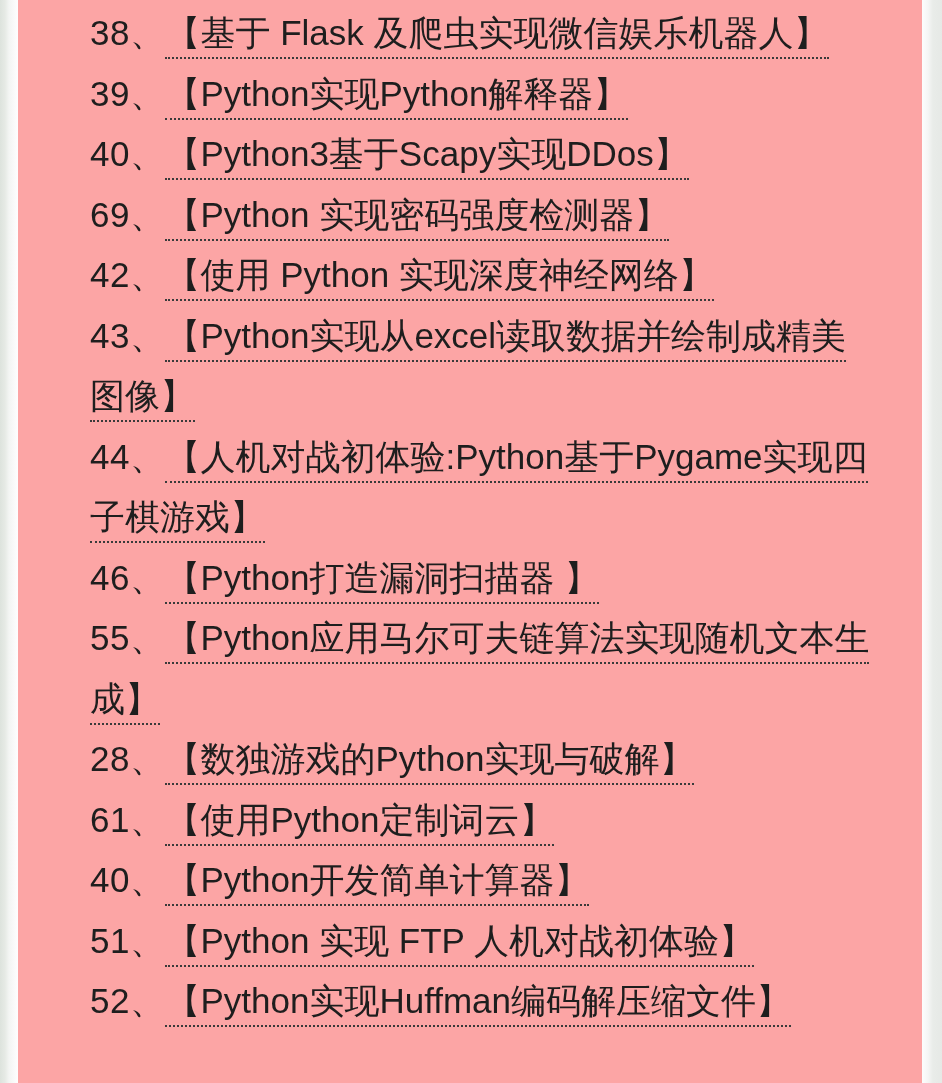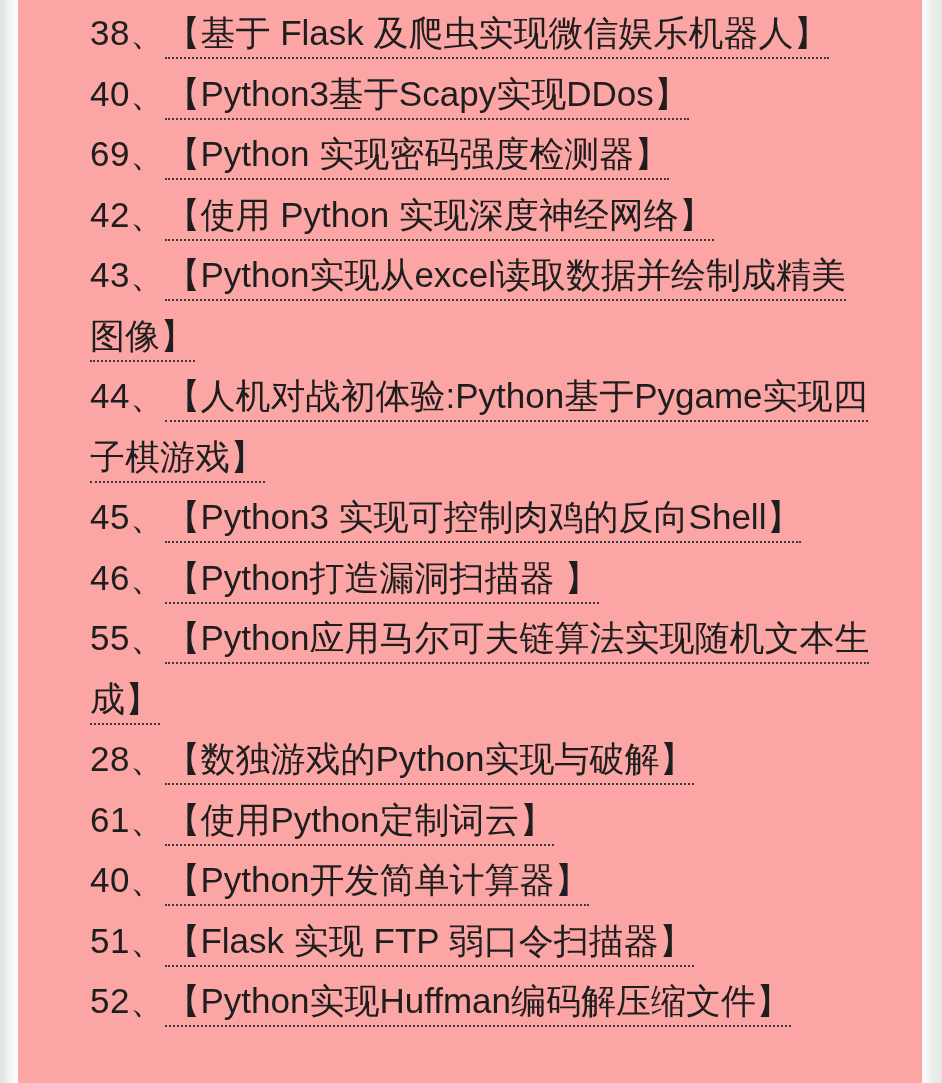--- a/index.html
+++ b/index.html
@@ -54,30 +54,30 @@
   }
 </style>
 </head>
 <body>
 
 <div class="page">
   <div class="edge-left"></div>
   <div class="edge-right"></div>
   <div class="content">
       <div class="line"><span class="num">38、</span><span class="link">【基于 Flask 及爬虫实现微信娱乐机器人】</span></div>
+      <div class="line"><span class="num">39、</span><span class="link">【Python实现Python解释器】</span></div>
       <div class="line"><span class="num">40、</span><span class="link">【Python3基于Scapy实现DDos】</span></div>
       <div class="line"><span class="num">69、</span><span class="link">【Python 实现密码强度检测器】</span></div>
       <div class="line"><span class="num">42、</span><span class="link">【使用 Python 实现深度神经网络】</span></div>
       <div class="line"><span class="num">43、</span><span class="link">【Python实现从excel读取数据并绘制成精美</span></div>
       <div class="line"><span class="link">图像】</span></div>
       <div class="line"><span class="num">44、</span><span class="link">【人机对战初体验:Python基于Pygame实现四</span></div>
       <div class="line"><span class="link">子棋游戏】</span></div>
-      <div class="line"><span class="num">45、</span><span class="link">【Python3 实现可控制肉鸡的反向Shell】</span></div>
       <div class="line"><span class="num">46、</span><span class="link">【Python打造漏洞扫描器 】</span></div>
       <div class="line"><span class="num">55、</span><span class="link">【Python应用马尔可夫链算法实现随机文本生</span></div>
       <div class="line"><span class="link">成】</span></div>
       <div class="line"><span class="num">28、</span><span class="link">【数独游戏的Python实现与破解】</span></div>
       <div class="line"><span class="num">61、</span><span class="link">【使用Python定制词云】</span></div>
       <div class="line"><span class="num">40、</span><span class="link">【Python开发简单计算器】</span></div>
-      <div class="line"><span class="num">51、</span><span class="link">【Flask 实现 FTP 弱口令扫描器】</span></div>
+      <div class="line"><span class="num">51、</span><span class="link">【Python 实现 FTP 人机对战初体验】</span></div>
       <div class="line"><span class="num">52、</span><span class="link">【Python实现Huffman编码解压缩文件】</span></div>
     </div>
 </div>
 
 </body></html>

